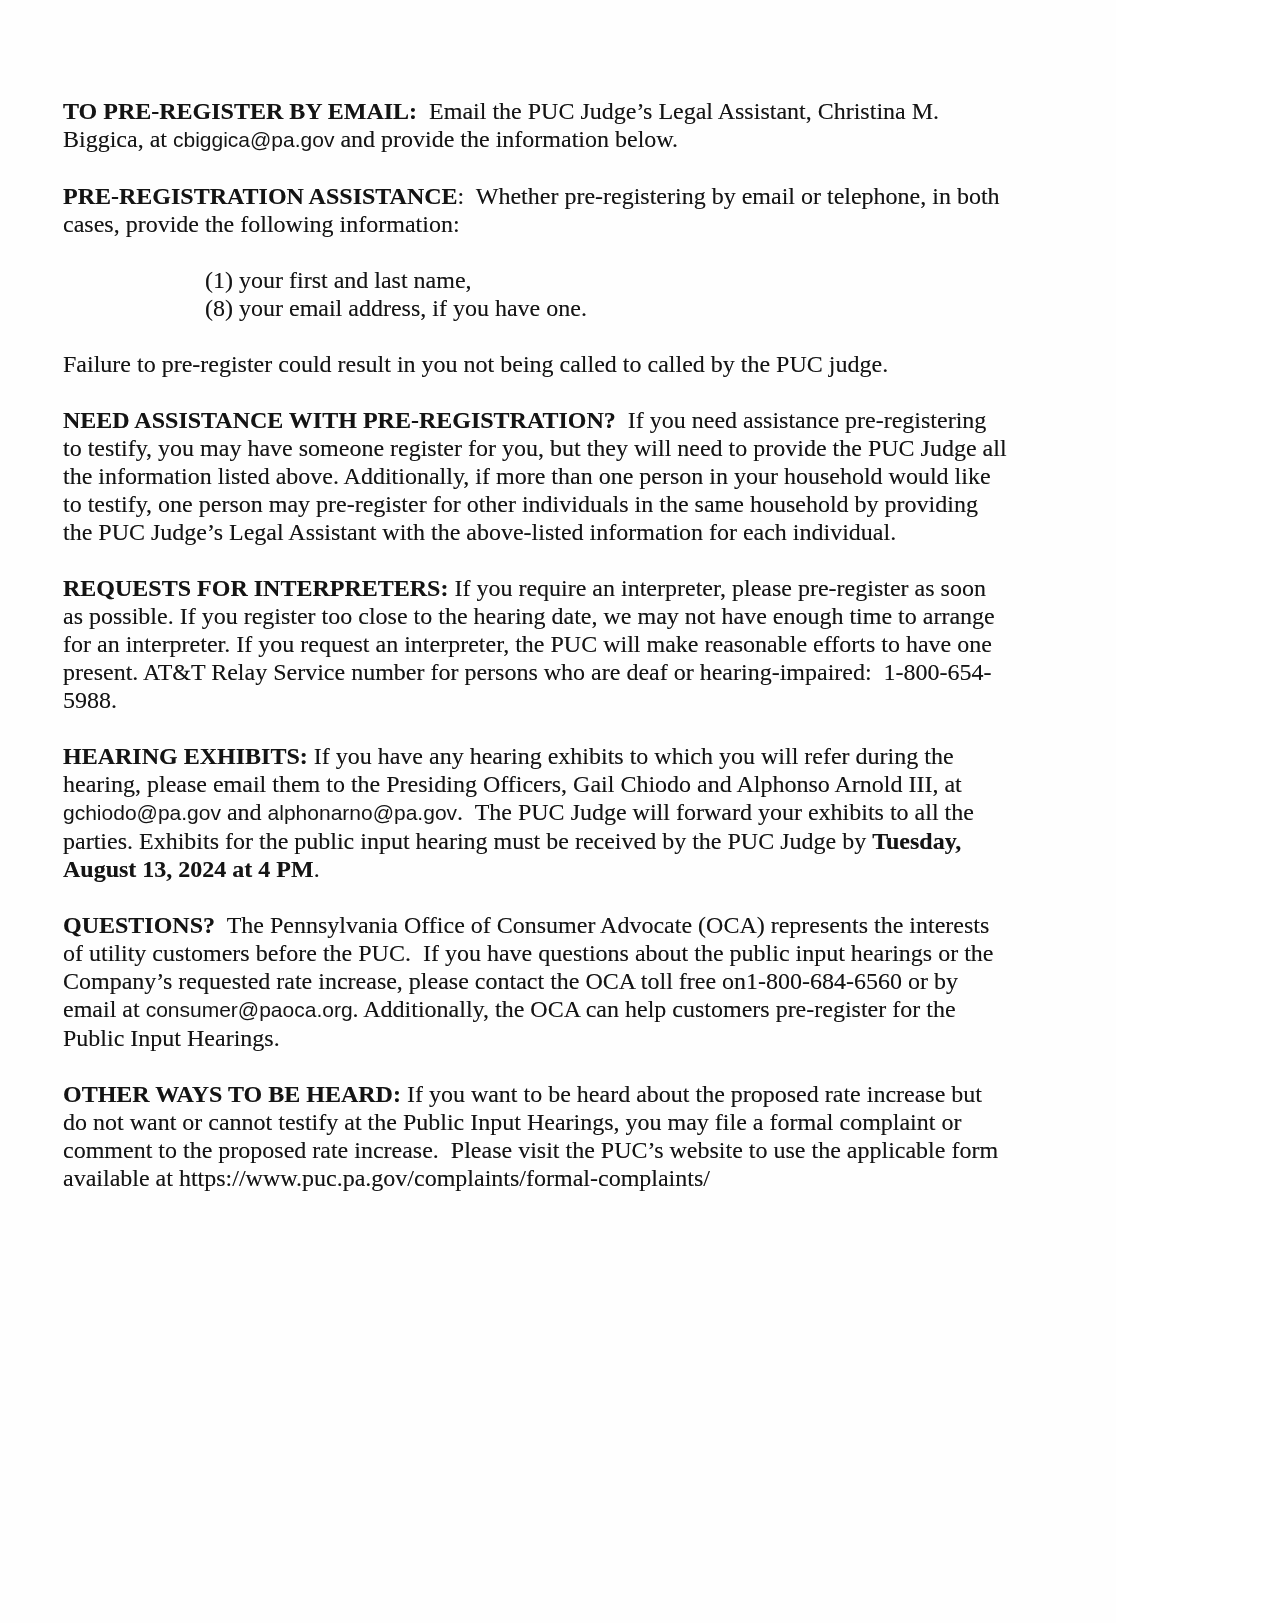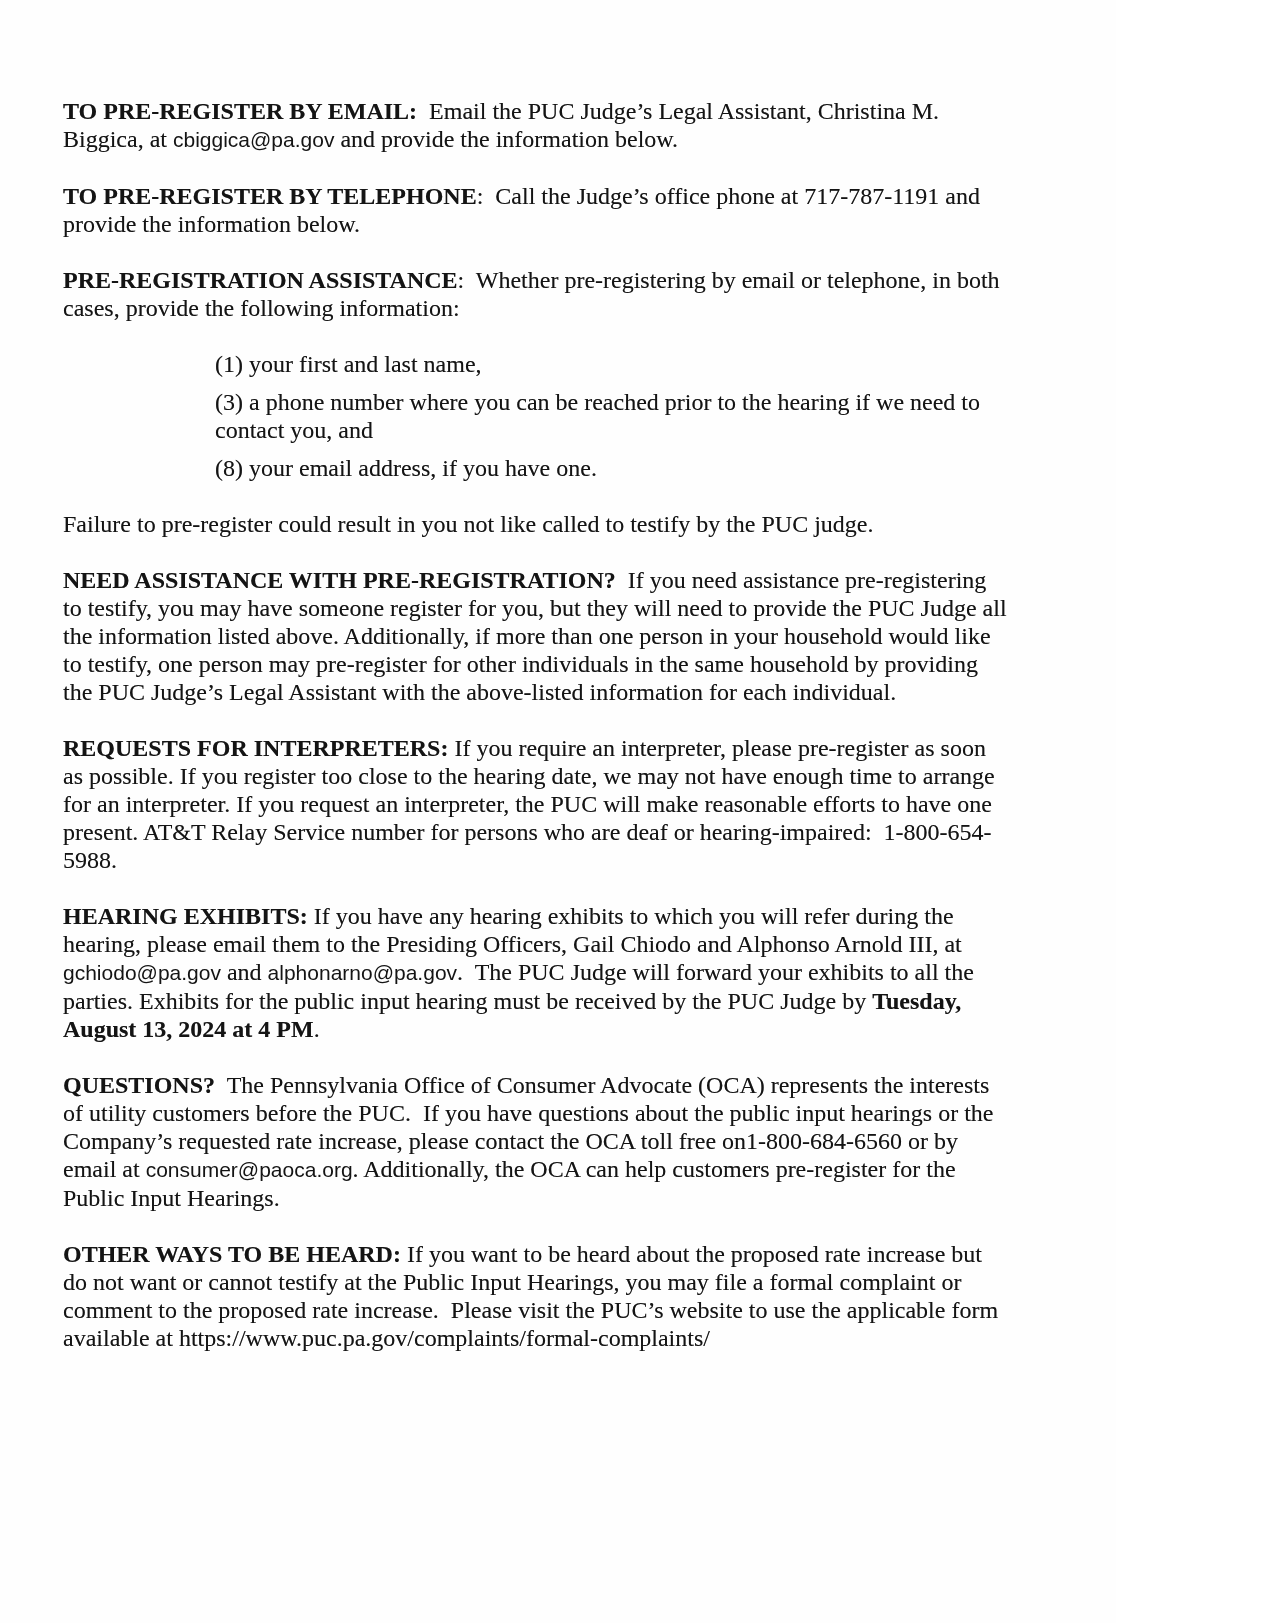--- a/index.html
+++ b/index.html
@@ -26,42 +26,40 @@
     white-space: pre-wrap;
   }
   .b { font-weight: bold; }
   .email {
     font-family: "Liberation Sans", "DejaVu Sans", sans-serif;
     font-size: 21px;
     text-shadow: none;
   }
   .list { margin: 0 0 28px 0; }
   .list p {
-    margin: 10px;
+    margin: 0;
     padding-left: 142px;
   }
 </style>
 </head>
 <body>
 
 <div class="page">
 
   <p><span class="b">TO PRE-REGISTER BY EMAIL:</span><span>  Email the PUC Judge’s Legal Assistant, Christina M. Biggica, at </span><span class="email">cbiggica@pa.gov</span><span> and provide the information below.</span></p>
 
-  <p><span class="b">TO PRE-REGISTER BY TELEPHONE</span><span>:  Call the Judge’s office phone at 717-787-1191 and provide the information below.</span></p>
 
   <p><span class="b">PRE-REGISTRATION ASSISTANCE</span><span>:  Whether pre-registering by email or telephone, in both cases, provide the following information:</span></p>
 
   <div class="list">
     <p><span>(1) your first and last name,</span></p>
-    <p><span>(3) a phone number where you can be reached prior to the hearing if we need to contact you, and</span></p>
     <p><span>(8) your email address, if you have one.</span></p>
   </div>
 
-  <p><span>Failure to pre-register could result in you not like called to testify by the PUC judge.</span></p>
+  <p><span>Failure to pre-register could result in you not being called to called by the PUC judge.</span></p>
 
   <p><span class="b">NEED ASSISTANCE WITH PRE-REGISTRATION?</span><span>  If you need assistance pre-registering to testify, you may have someone register for you, but they will need to provide the PUC Judge all the information listed above. Additionally, if more than one person in your household would like to testify, one person may pre-register for other individuals in the same household by providing the PUC Judge’s Legal Assistant with the above-listed information for each individual.</span></p>
 
   <p><span class="b">REQUESTS FOR INTERPRETERS:</span><span> If you require an interpreter, please pre-register as soon as possible. If you register too close to the hearing date, we may not have enough time to arrange for an interpreter. If you request an interpreter, the PUC will make reasonable efforts to have one present. AT&amp;T Relay Service number for persons who are deaf or hearing-impaired:  1-800-654-5988.</span></p>
 
   <p><span class="b">HEARING EXHIBITS:</span><span> If you have any hearing exhibits to which you will refer during the hearing, please email them to the Presiding Officers, Gail Chiodo and Alphonso Arnold III, at </span><span class="email">gchiodo@pa.gov</span><span> and </span><span class="email">alphonarno@pa.gov</span><span>.  The PUC Judge will forward your exhibits to all the parties. Exhibits for the public input hearing must be received by the PUC Judge by </span><span class="b">Tuesday, August 13, 2024 at 4 PM</span><span>.</span></p>
 
   <p><span class="b">QUESTIONS?</span><span>  The Pennsylvania Office of Consumer Advocate (OCA) represents the interests of utility customers before the PUC.  If you have questions about the public input hearings or the Company’s requested rate increase, please contact the OCA toll free on1-800-684-6560 or by email at </span><span class="email">consumer@paoca.org</span><span>. Additionally, the OCA can help customers pre-register for the Public Input Hearings.</span></p>
 
   <p><span class="b">OTHER WAYS TO BE HEARD:</span><span> If you want to be heard about the proposed rate increase but do not want or cannot testify at the Public Input Hearings, you may file a formal complaint or comment to the proposed rate increase.  Please visit the PUC’s website to use the applicable form available at </span><span>https://www.puc.pa.gov/complaints/formal-complaints/</span></p>

